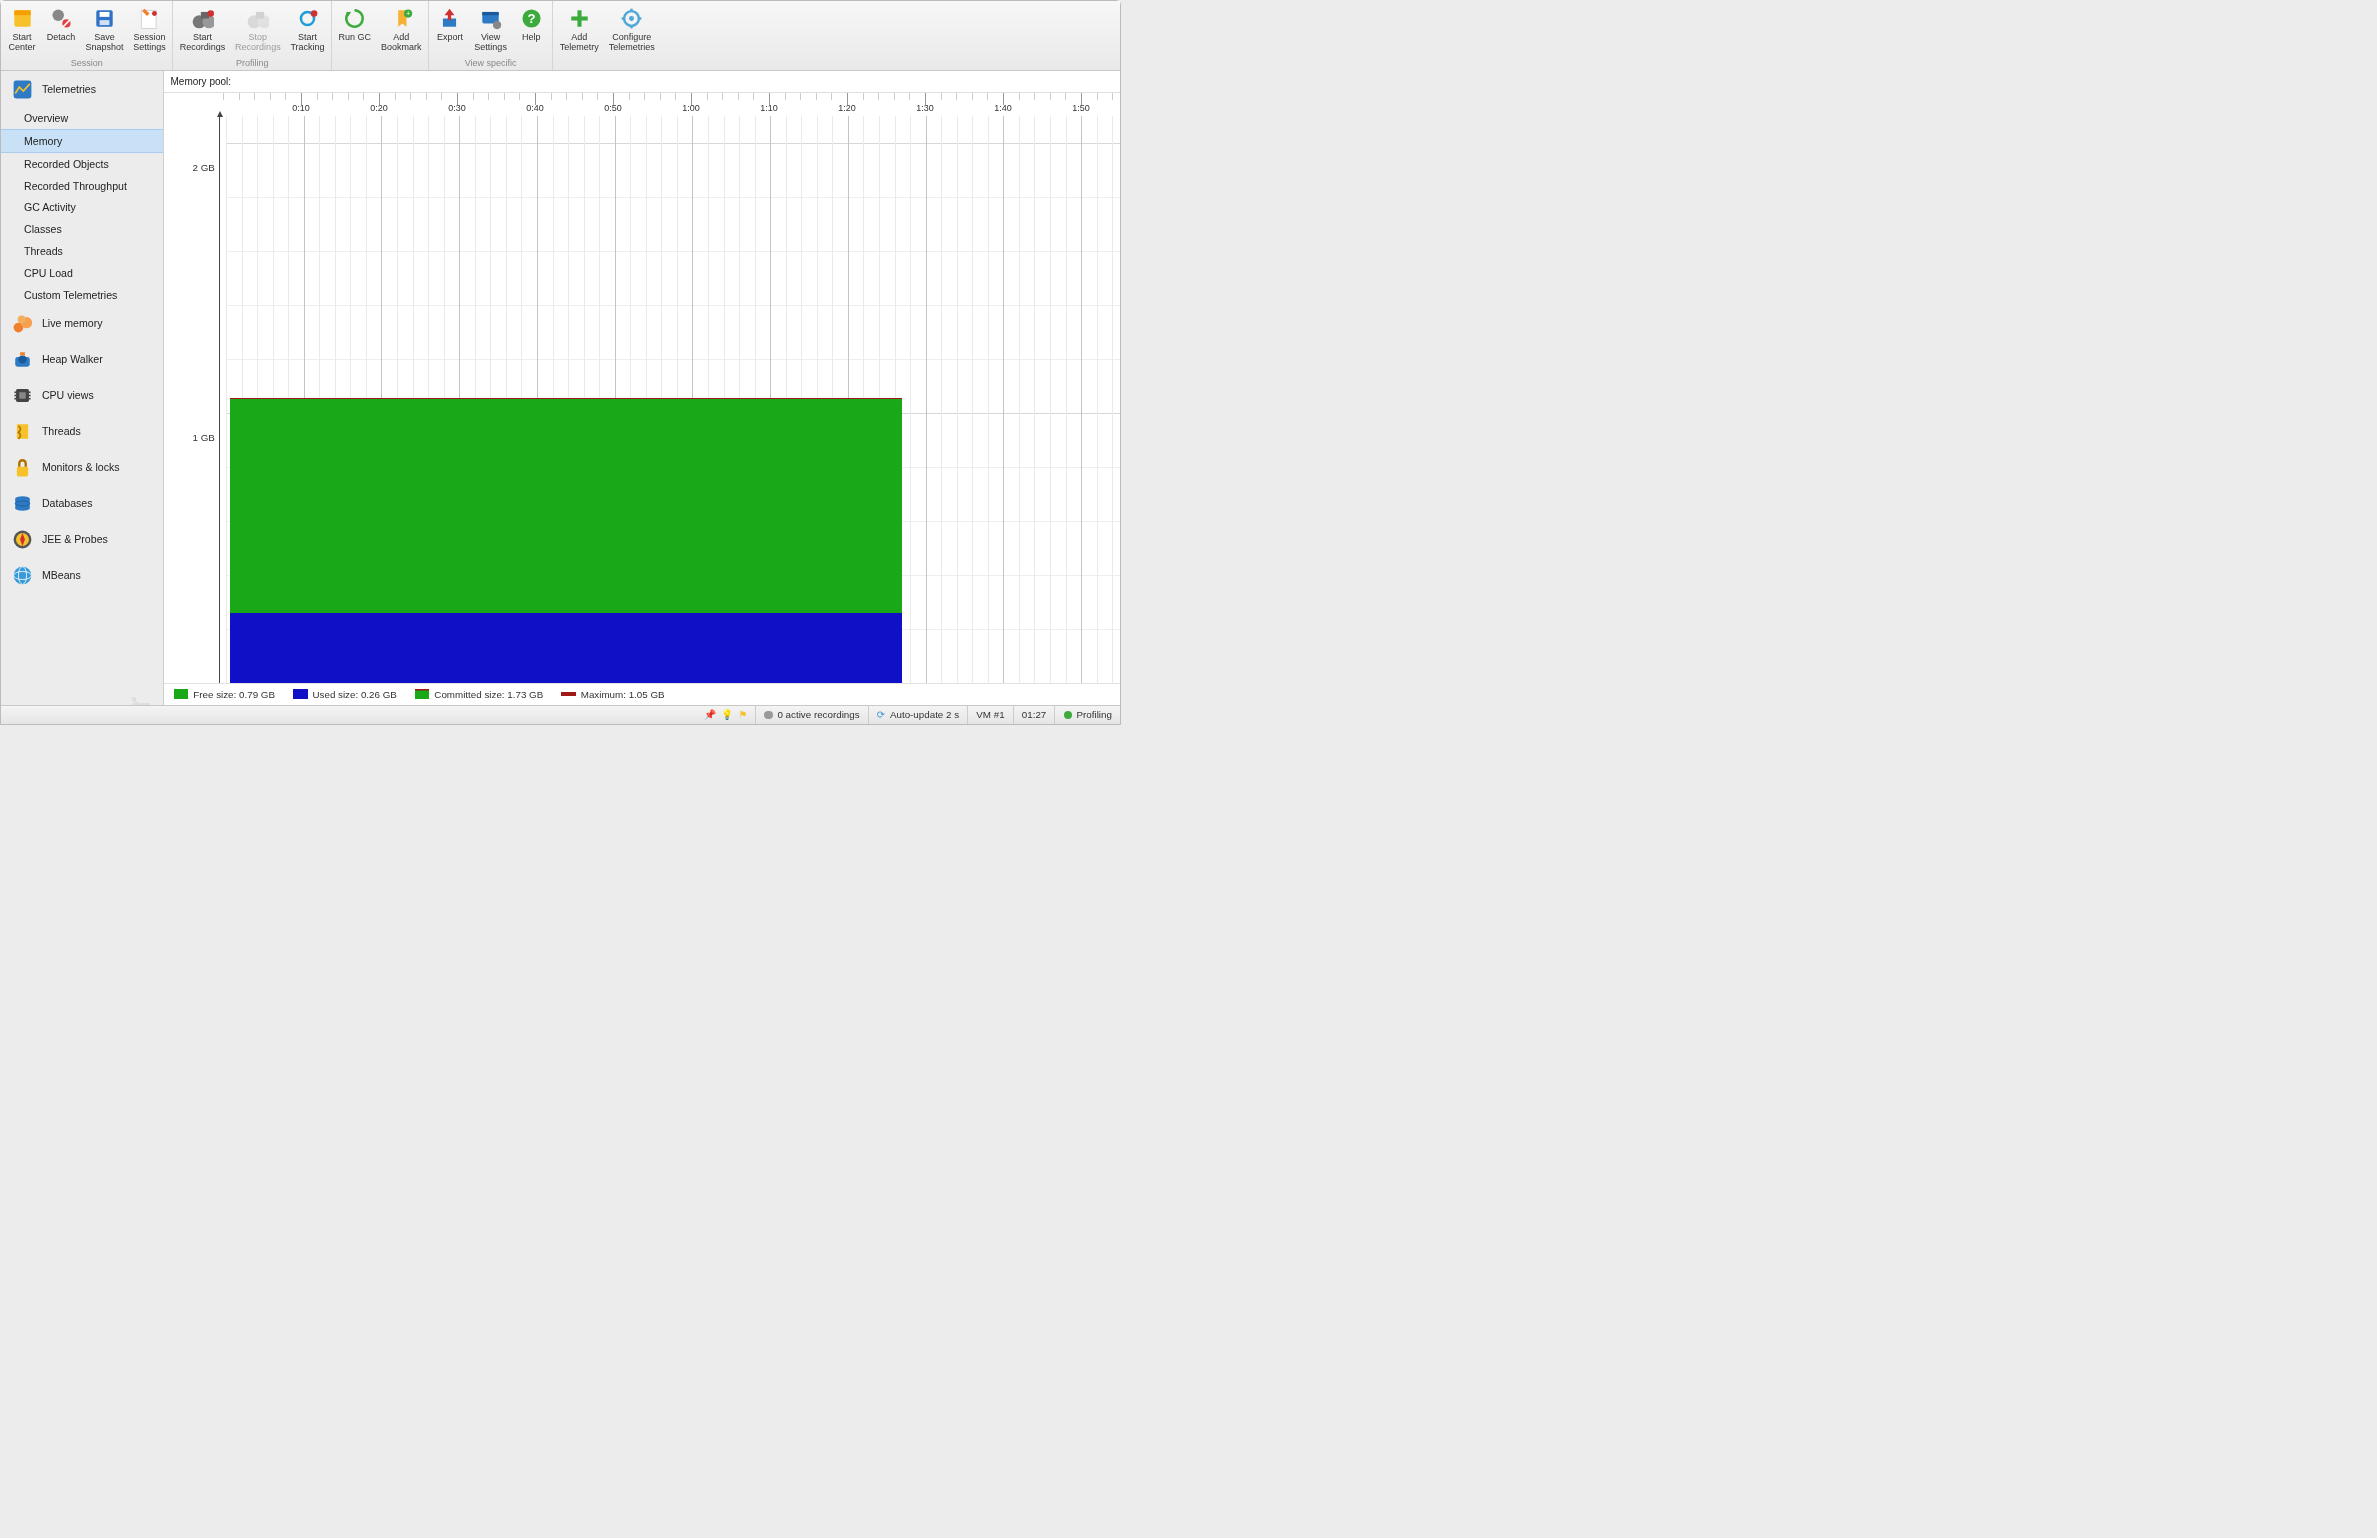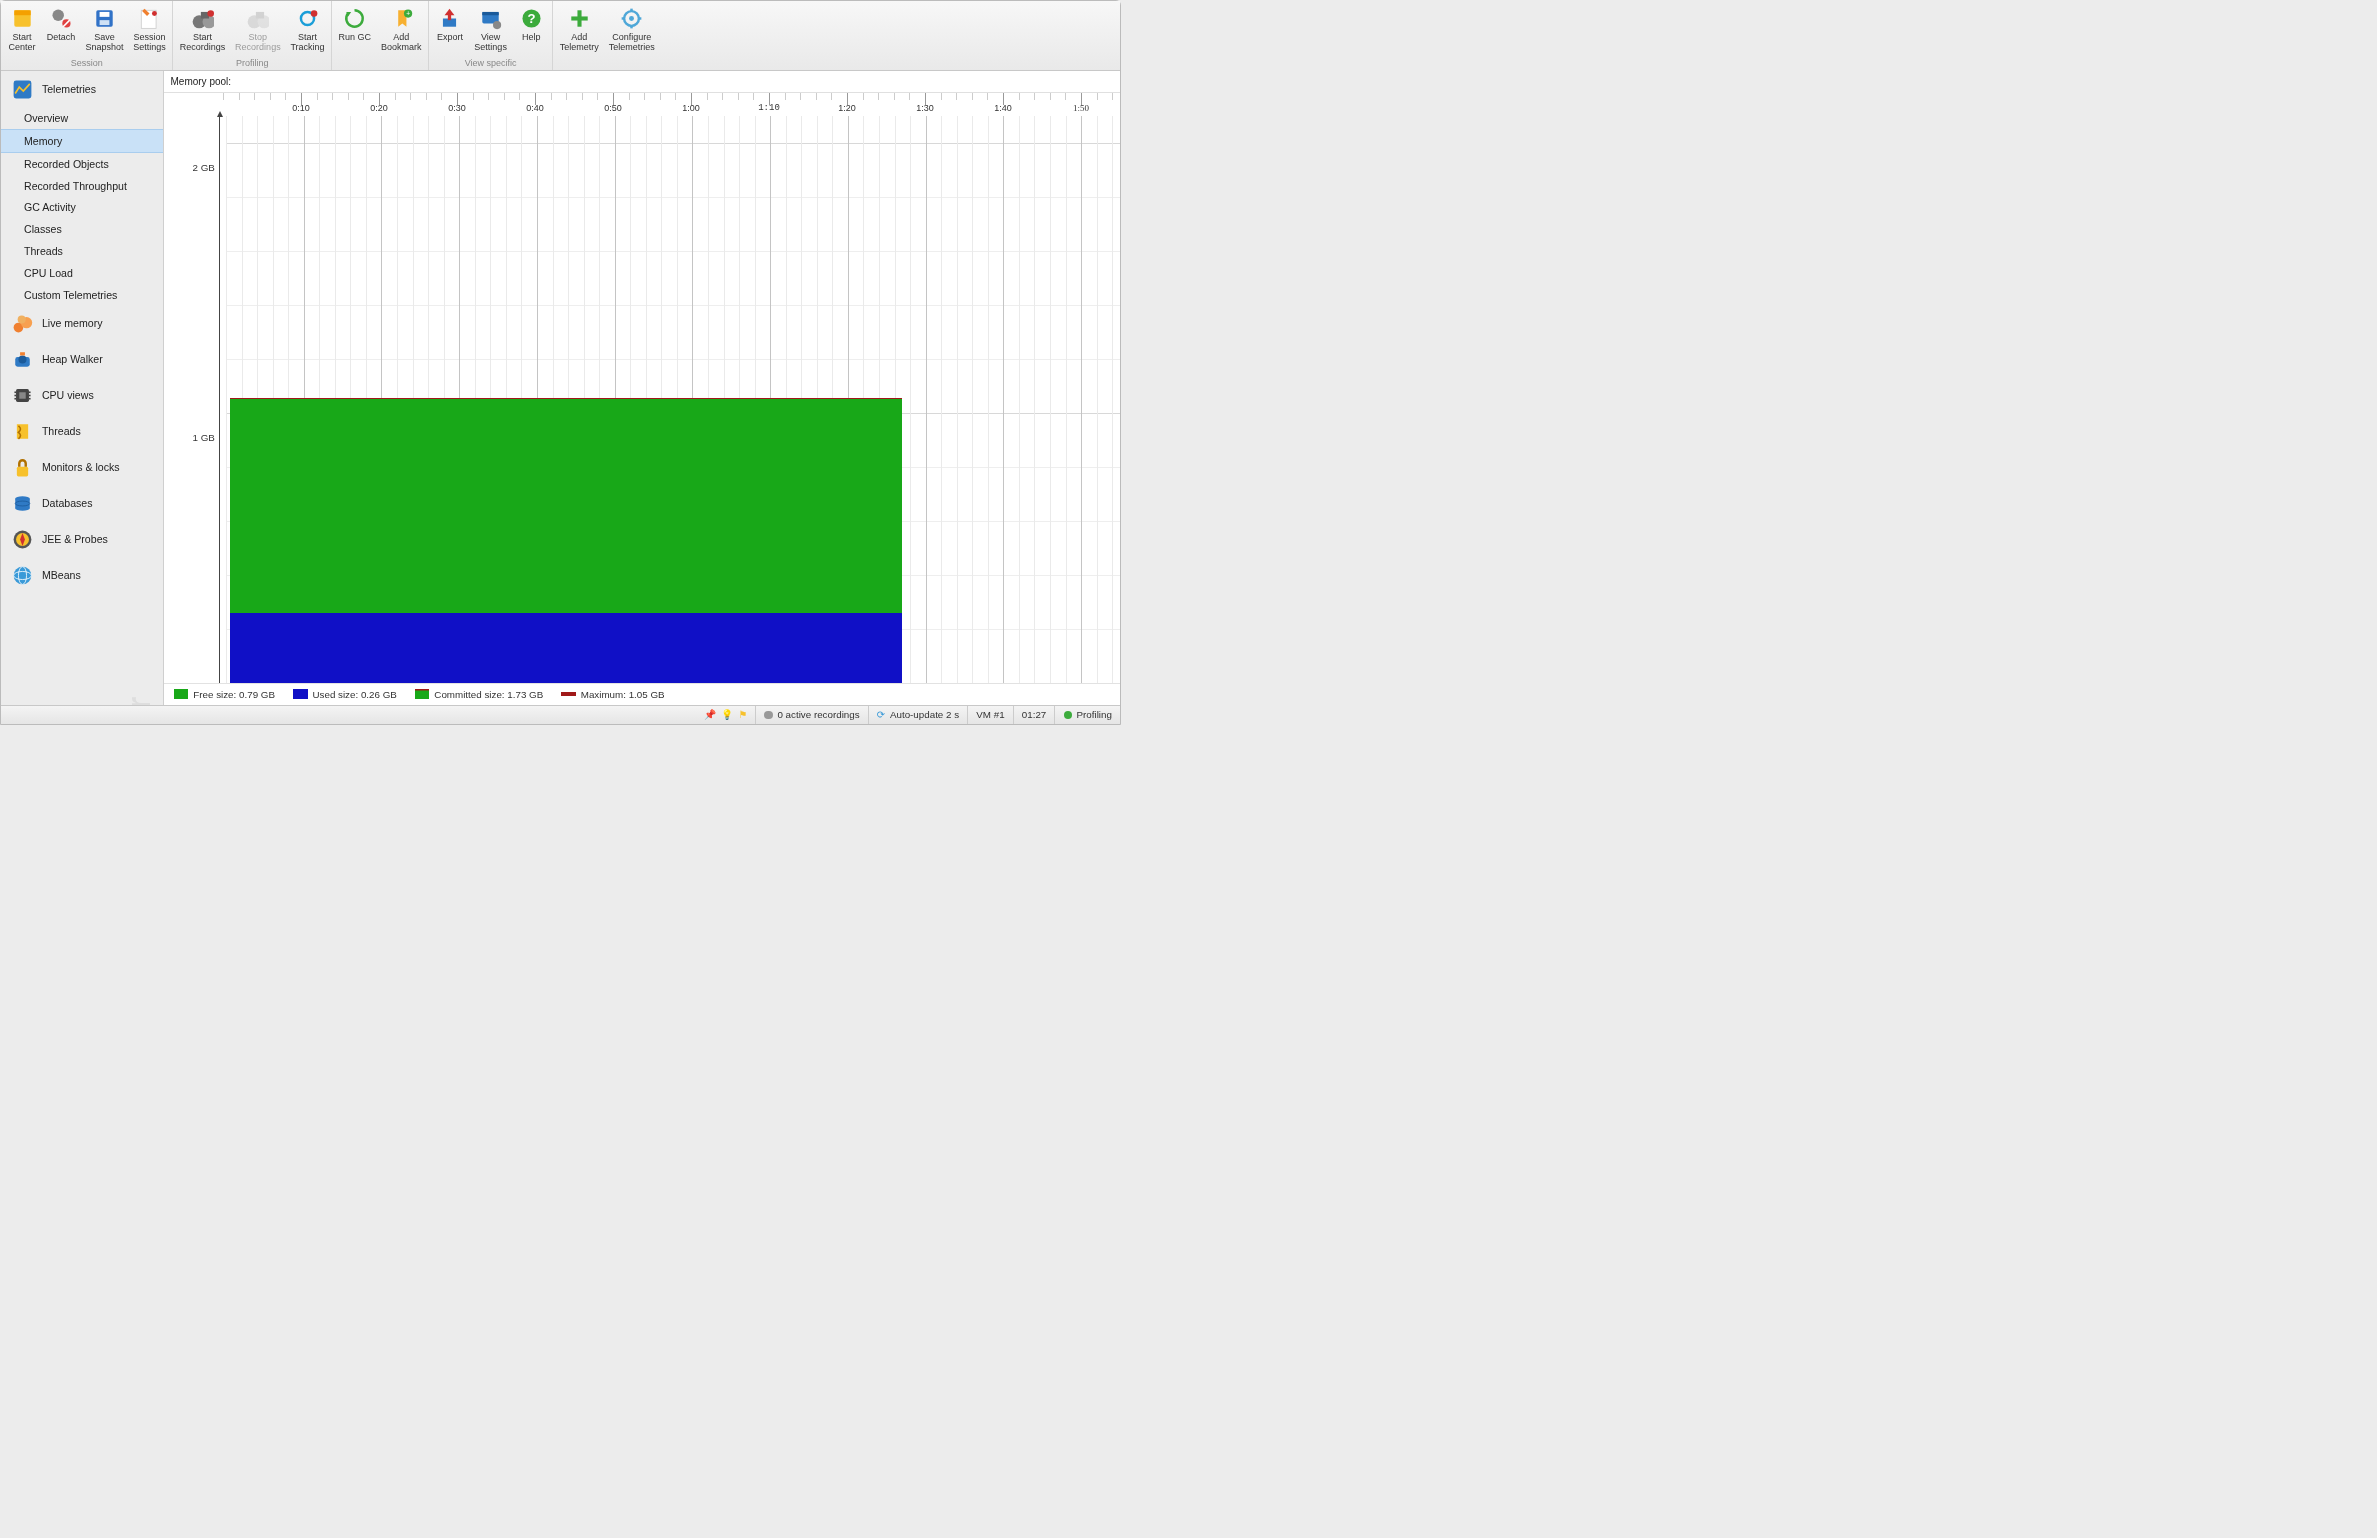--- a/index.html
+++ b/index.html
@@ -422,25 +422,25 @@
               <div class="tick minor" style="left: 93.913%; height: 6.5px;"></div>
               <div class="tick major" style="left: 95.6522%; height: 11.4px;"></div>
               <div class="tick minor" style="left: 97.3913%; height: 6.5px;"></div>
               <div class="tick minor" style="left: 99.1304%; height: 6.5px;"></div>
               <div class="tlabel" style="left: 8.69565%;">0:10</div>
               <div class="tlabel" style="left: 17.3913%;">0:20</div>
               <div class="tlabel" style="left: 26.087%;">0:30</div>
               <div class="tlabel" style="left: 34.7826%;">0:40</div>
               <div class="tlabel" style="left: 43.4783%;">0:50</div>
               <div class="tlabel" style="left: 52.1739%;">1:00</div>
-              <div class="tlabel" style="left: 60.8696%; font-family: Liberation Mono, monospace;">1:10</div>
+              <div class="tlabel" style="left: 60.8696%;">1:10</div>
               <div class="tlabel" style="left: 69.5652%;">1:20</div>
               <div class="tlabel" style="left: 78.2609%;">1:30</div>
               <div class="tlabel" style="left: 86.9565%;">1:40</div>
-              <div class="tlabel" style="left: 95.6522%; font-family: Liberation Serif, serif;">1:50</div>
+              <div class="tlabel" style="left: 95.6522%;">1:50</div>
             </div>
           <div class="y-axis" id="yaxis">
             <div class="arrowline"></div>
               <div class="arrowhead"></div>
           <div class="ylabel" style="top: 52.381%;">1 GB</div>
               <div class="ylabel" style="top: 4.7619%;">2 GB</div>
             </div>
           <div class="plot" id="plot">
               <div class="grid-h" style="top: 52.381%;"></div>
               <div class="grid-h" style="top: 4.7619%;"></div>

